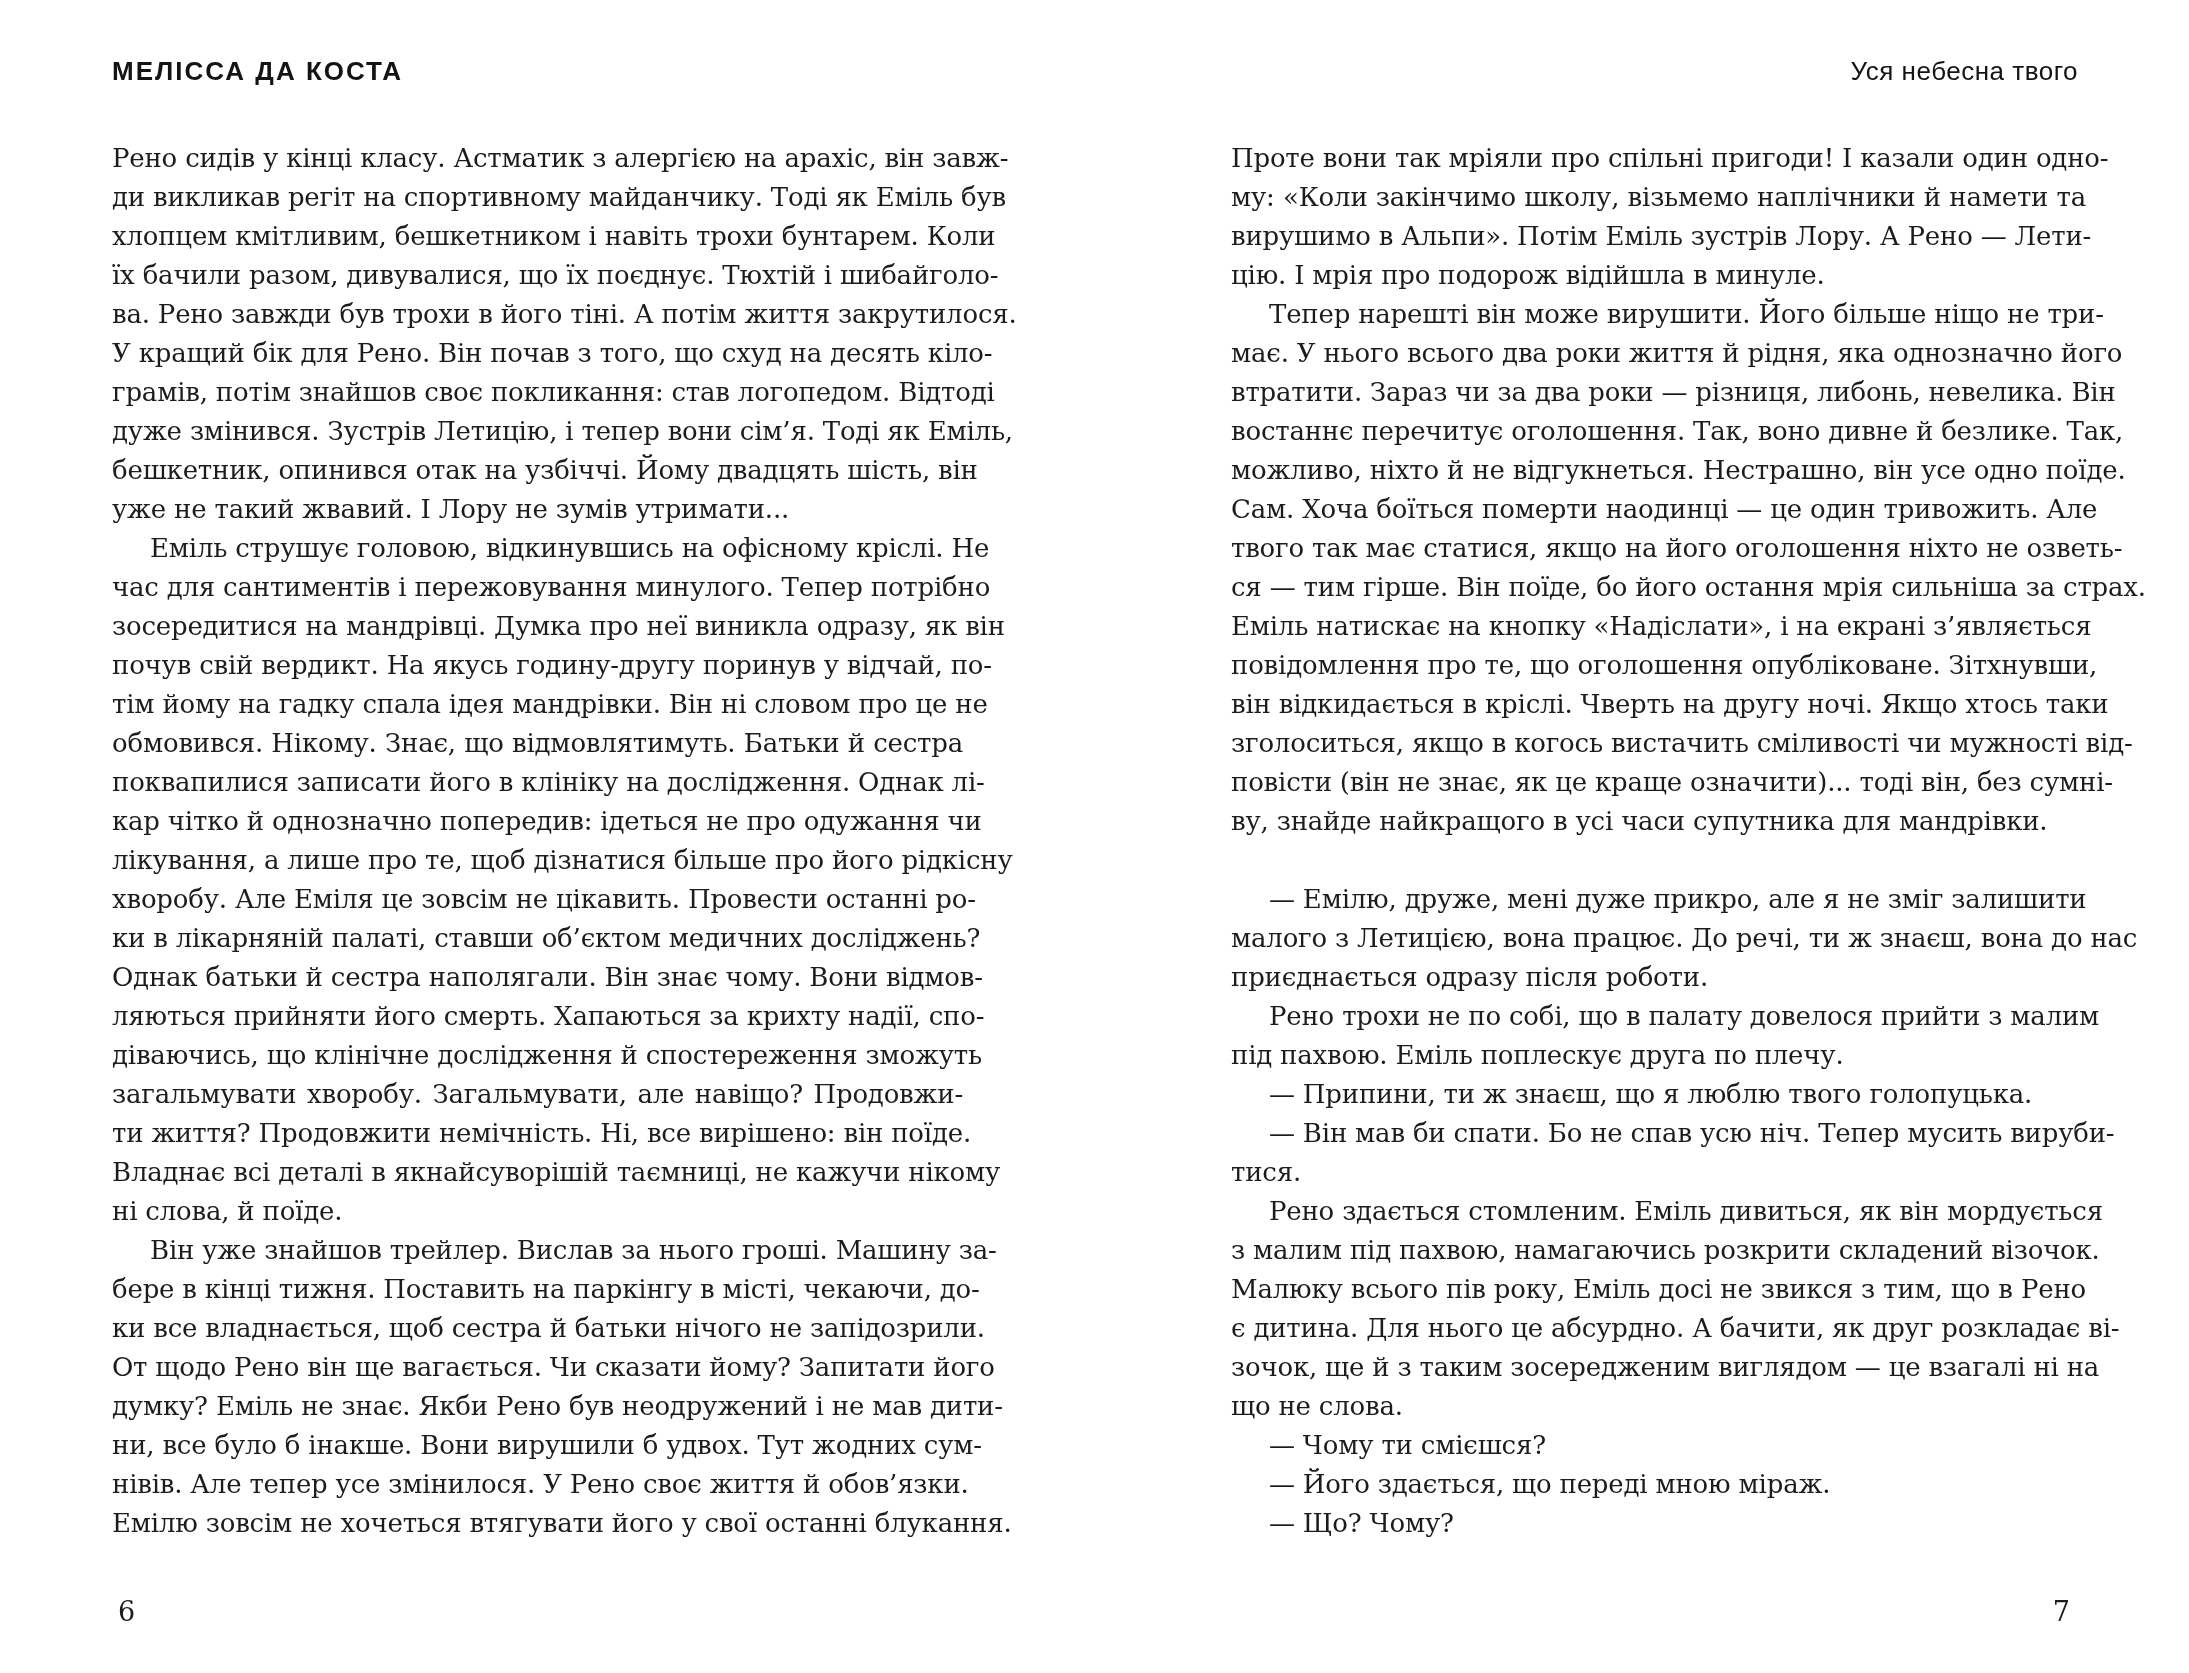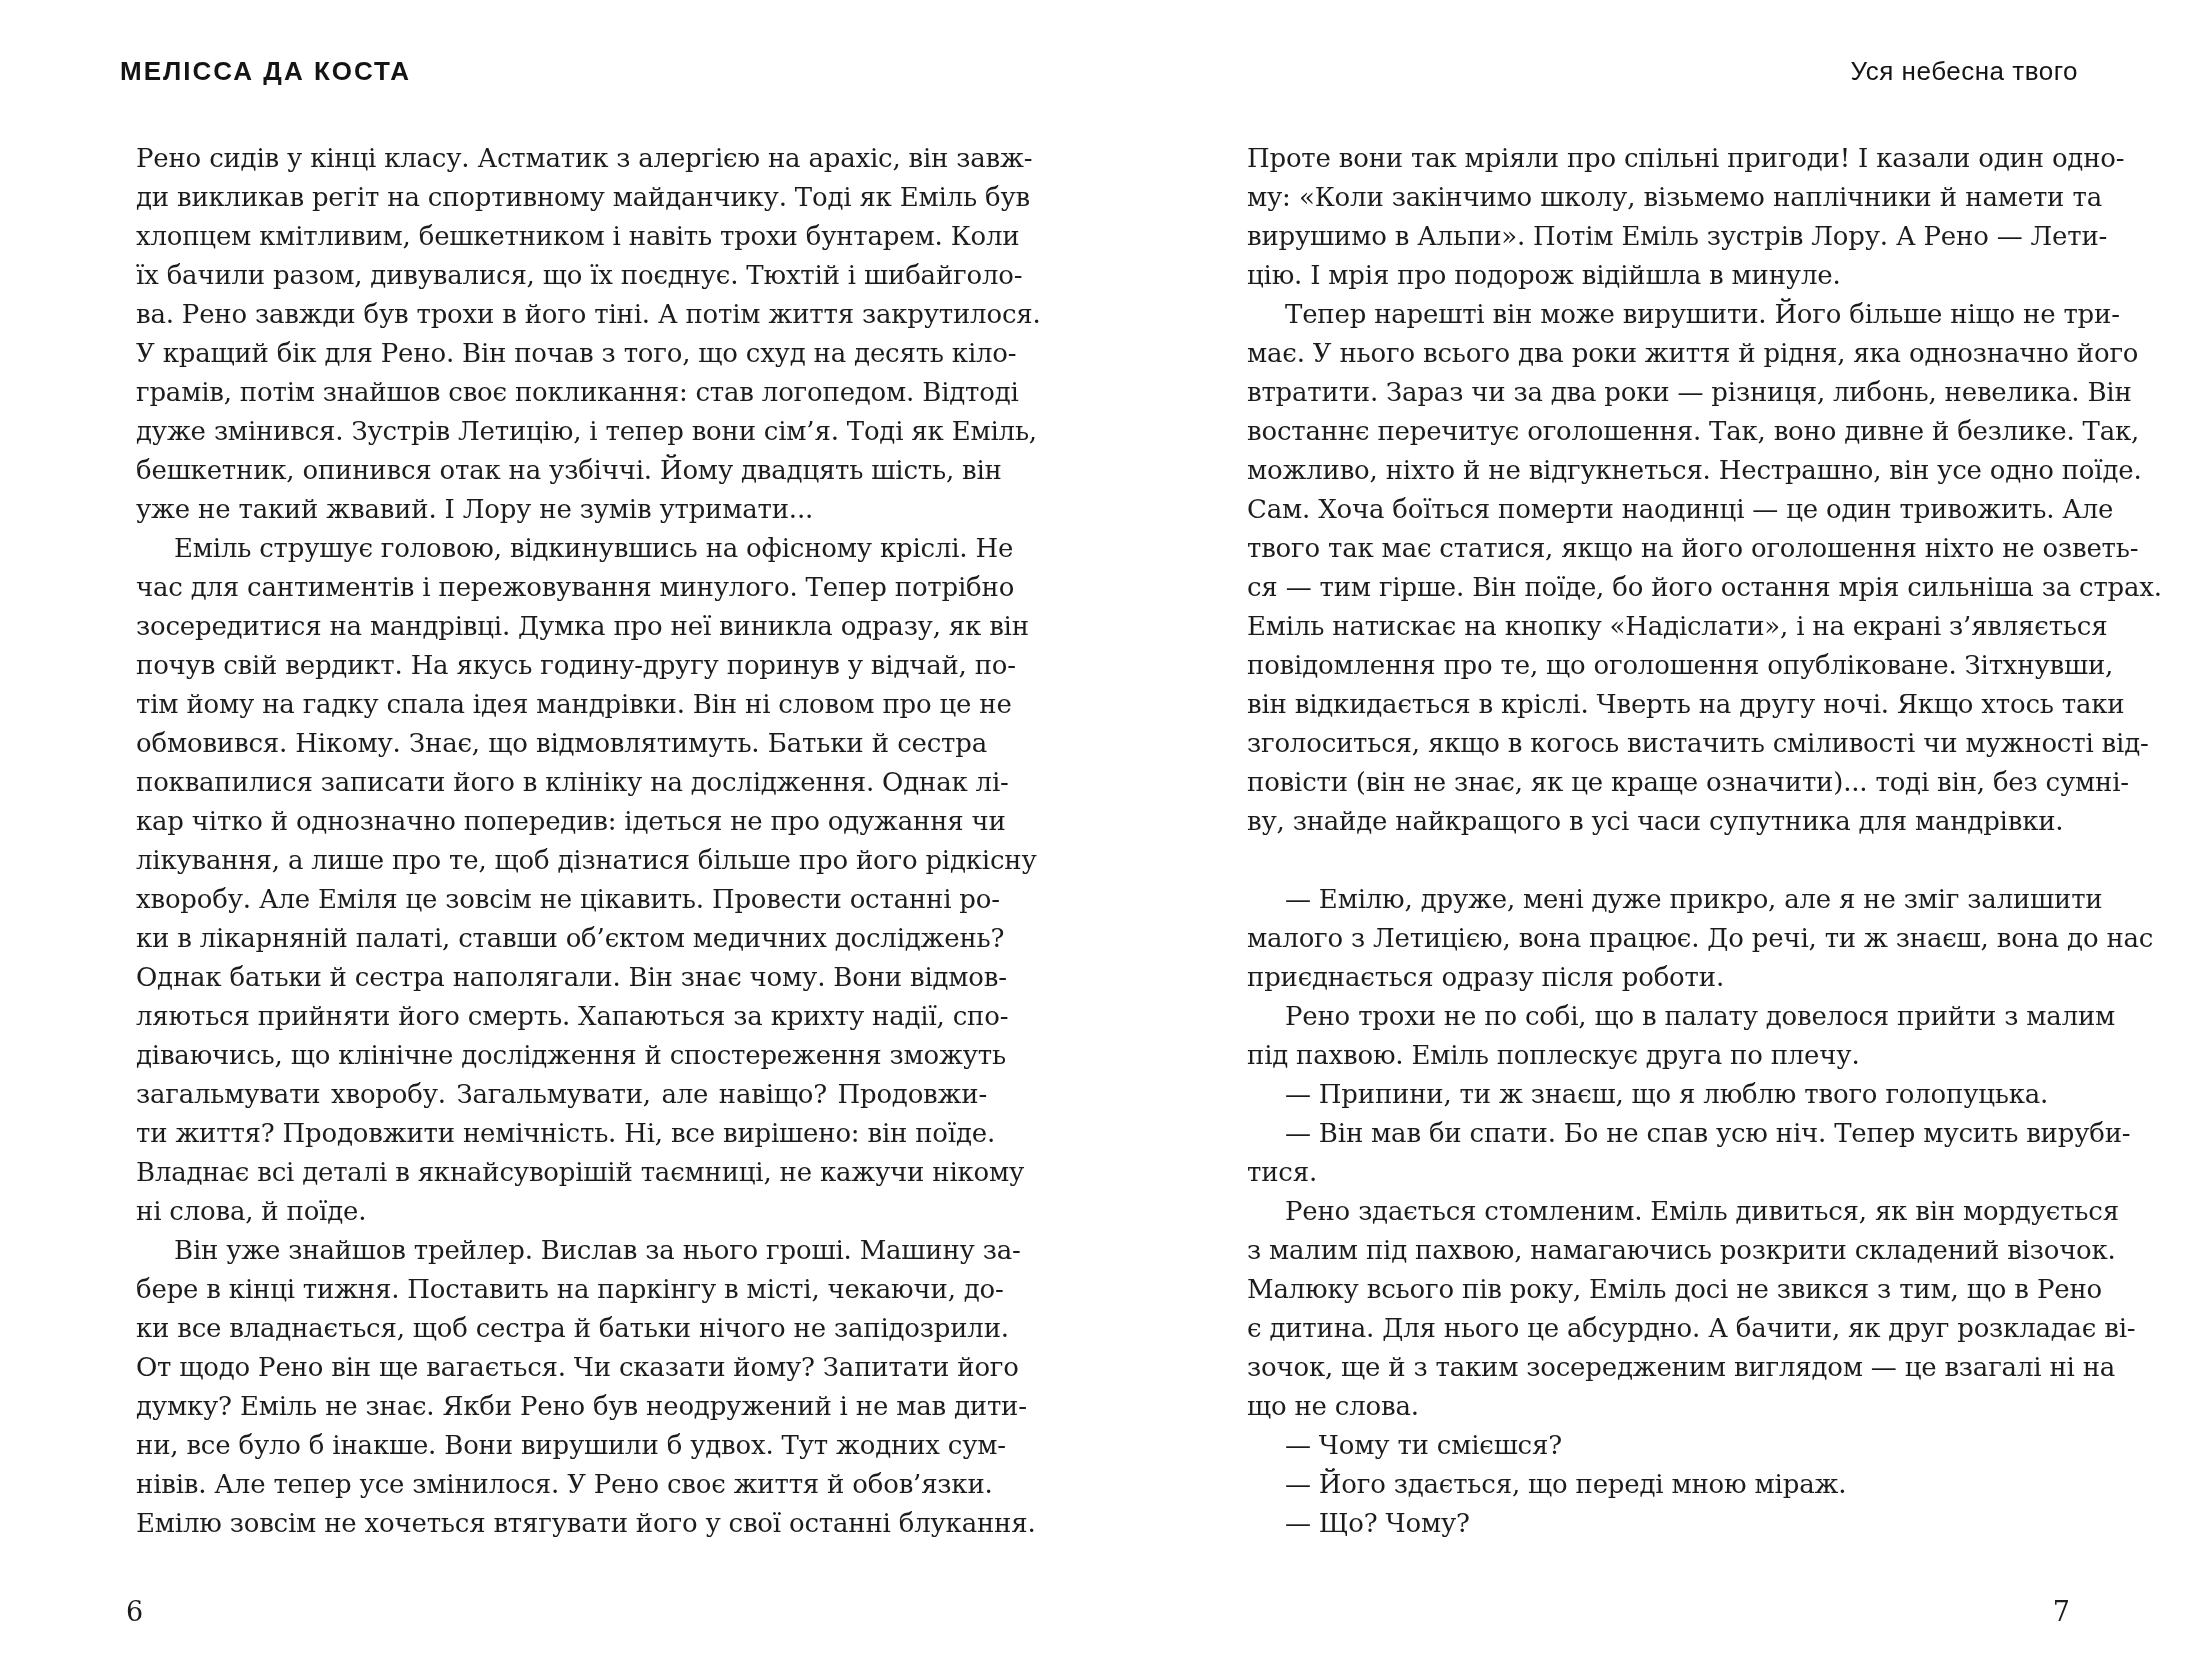--- a/index.html
+++ b/index.html
@@ -4,39 +4,39 @@
 <style>
   html, body { margin: 0; padding: 0; }
   body {
     width: 2189px; height: 1674px;
     background: #ffffff;
     position: relative;
     overflow: hidden;
   }
   .spread { position: absolute; inset: 0; }
   .page { position: absolute; top: 0; height: 1674px; }
-  .page.left  { left: 120px; width: 851px; }
+  .page.left  { left: 112px; width: 851px; }
   .page.right { left: 1231px; width: 855px; }
 
   .running-head {
     position: absolute; top: 56px; left: 0; width: 100%;
     font-family: "Liberation Sans", sans-serif;
     color: #141414;
     white-space: nowrap;
   }
   .running-head.author {
     font-size: 26px; font-weight: 600; letter-spacing: 2px;
     text-align: left;
   }
   .running-head.title {
     font-size: 26px; font-weight: 500; letter-spacing: 0.5px;
     text-align: right; padding-right: 8px; box-sizing: border-box;
   }
 
-  .text-block { position: absolute; top: 139px; left: 0; width: 100%; margin-left: 16px; }
+  .text-block { position: absolute; top: 139px; left: 0; width: 100%; }
 
   .para { margin: 0; }
   .para.gap { margin-top: 39px; }
 
   .line {
     height: 39px; line-height: 39px;
     font-family: "DejaVu Serif", "Liberation Serif", serif;
     font-size: 26px; letter-spacing: -0.2px;
     color: #1c1c1c;
     text-align: justify;

